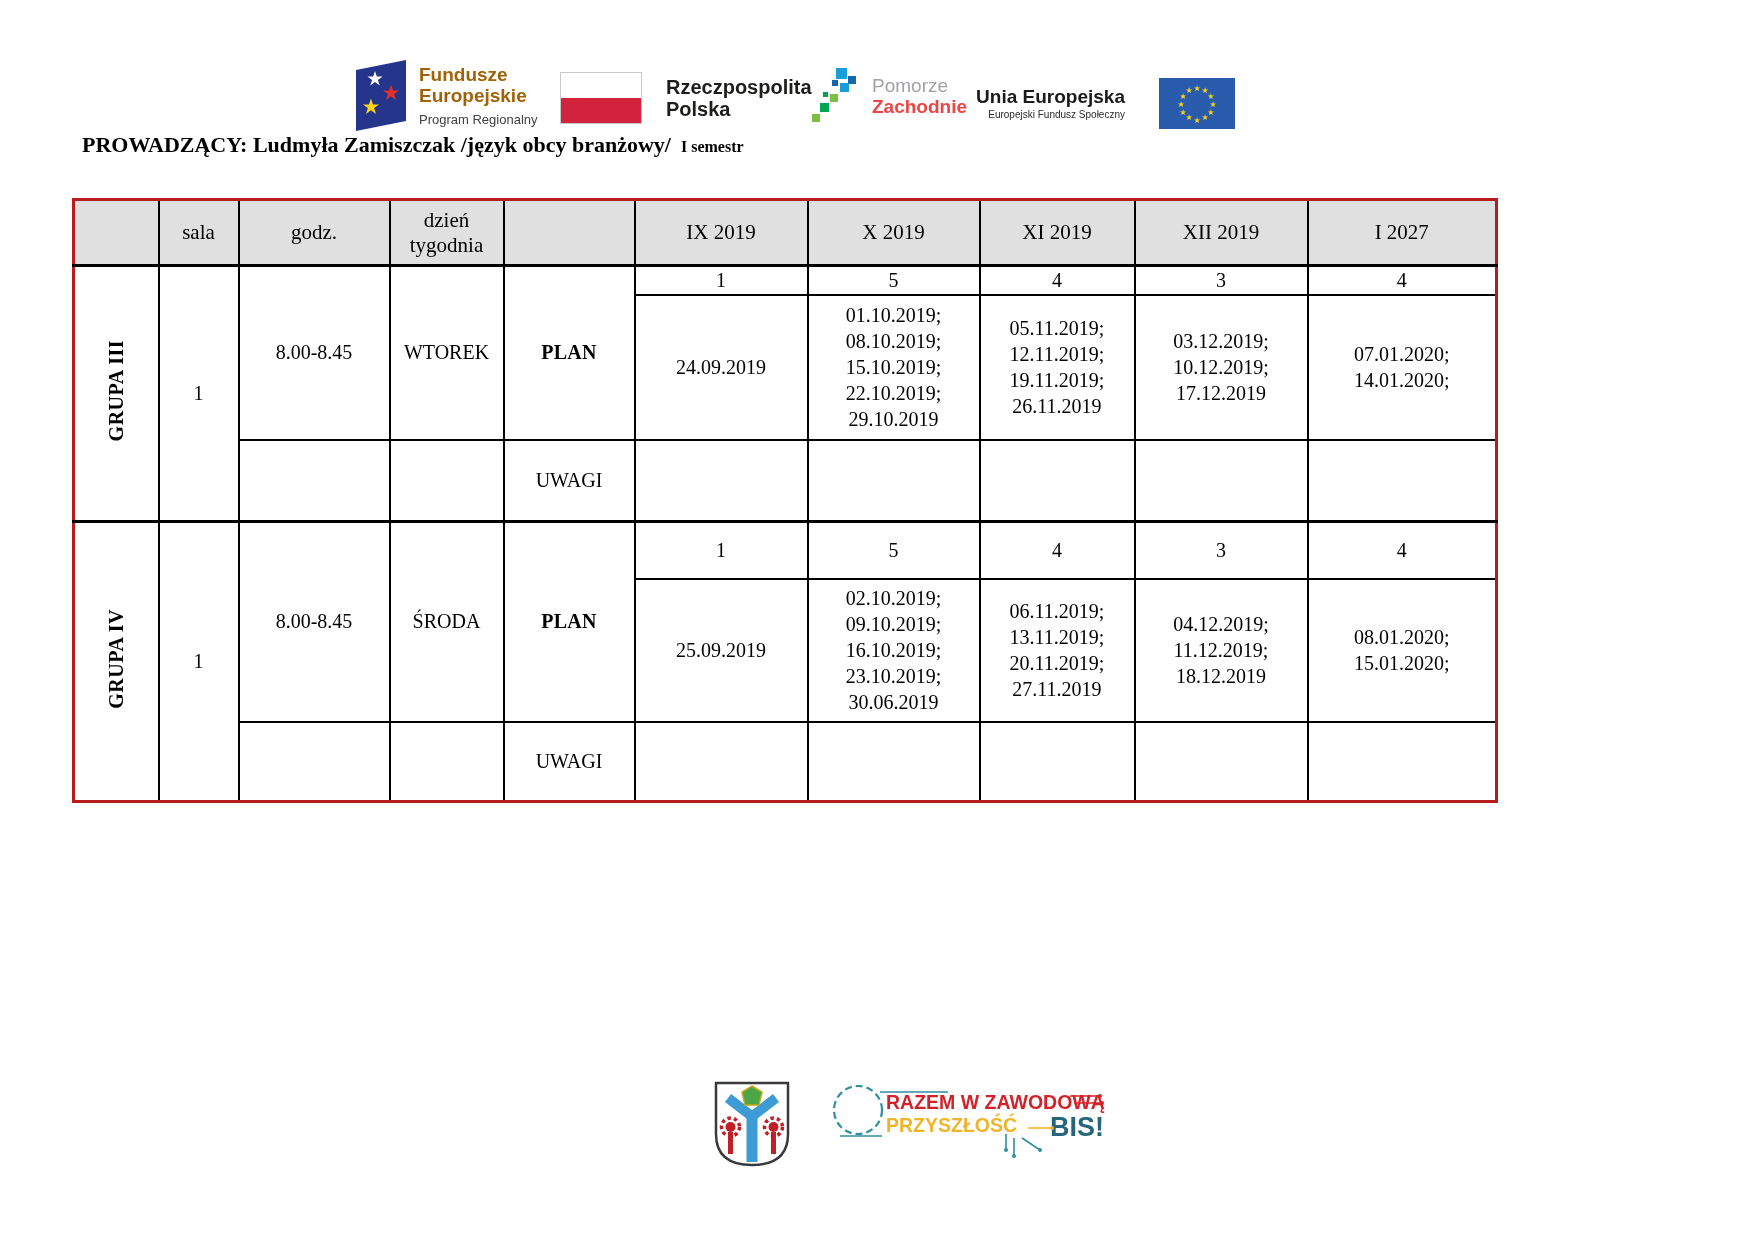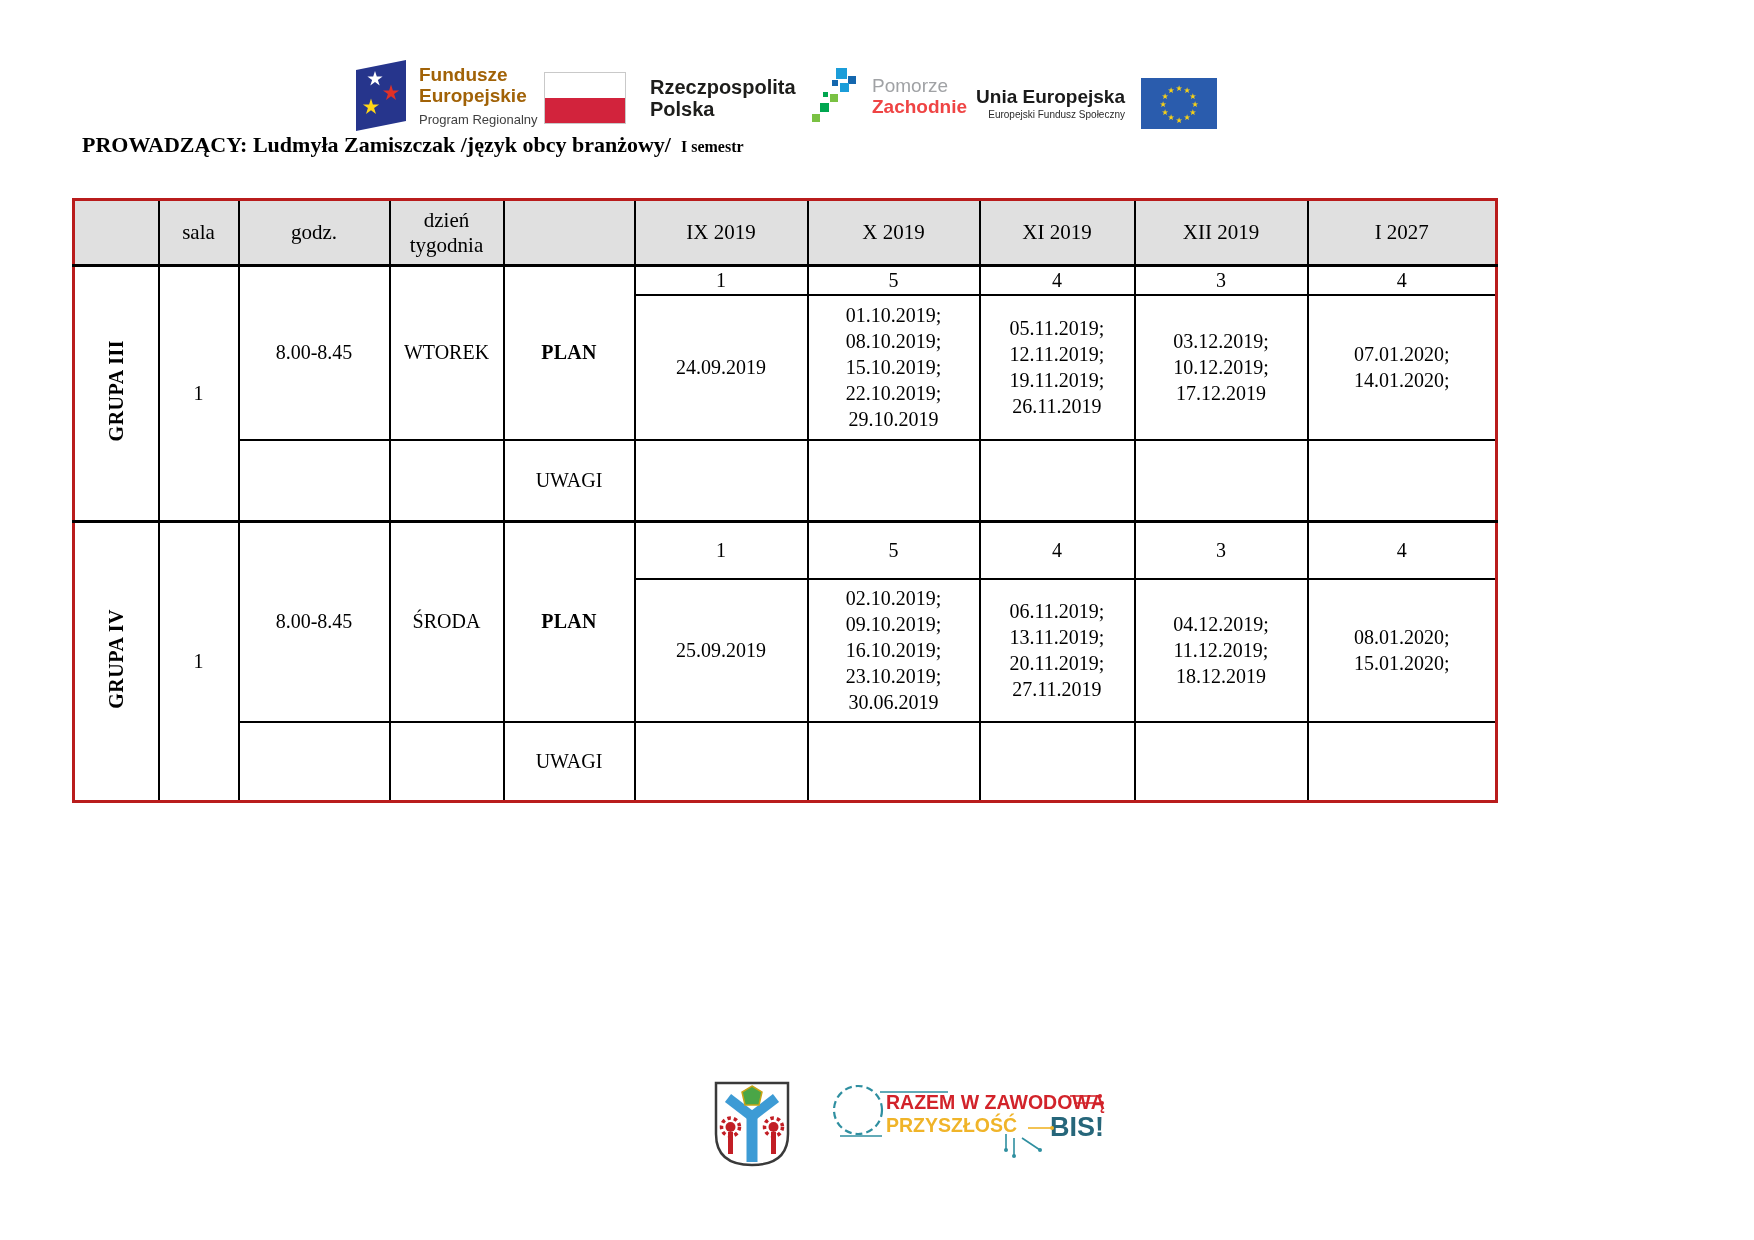--- a/index.html
+++ b/index.html
@@ -7,32 +7,32 @@
   body {
     width:1754px; height:1240px; position:relative;
     font-family:"Liberation Serif", serif; color:#000;
   }
   
   .logo { position:absolute; display:flex; align-items:center; }
   .logo-fe { left:355px; top:60px; }
   .logo-fe .txt { margin-left:12px; font-family:"Liberation Sans", sans-serif; }
   .logo-fe .l1 { font-size:19px; font-weight:bold; color:#a16207; line-height:1.08; }
   .logo-fe .l3 { font-size:13px; color:#404040; margin-top:5px; }
-  .logo-pl { left:544px; top:72px;justify-content:center; }
+  .logo-pl { left:560px; top:72px;justify-content:center; }
   .pl-flag { width:82px; height:52px; border:1px solid #c9c9c9; }
   .pl-flag .w { height:50%; background:#ffffff; }
   .pl-flag .r { height:50%; background:#d2233c; }
   .logo-pl .txt { margin-left:24px; font-family:"Liberation Sans", sans-serif;
                   font-size:20px; font-weight:bold; color:#1d1d1b; line-height:1.12; }
   .logo-pz { left:810px; top:68px; }
   .logo-pz .txt { margin-left:16px; font-family:"Liberation Sans", sans-serif; font-size:19px; line-height:1.1; }
   .logo-pz .l1 { color:#a0a2a5; }
   .logo-pz .l2 { color:#ef4444; font-weight:bold; }
   .logo-ue { left:955px; top:78px; }
-  .logo-ue .txt { text-align:right; font-family:"Liberation Sans", sans-serif; margin-right:16px; width:170px; }
+  .logo-ue .txt { text-align:right; font-family:"Liberation Sans", sans-serif; margin-right:34px; width:170px; }
   .logo-ue .l1 { font-size:19px; font-weight:bold; color:#1a1a1a; line-height:1.1; }
   .logo-ue .l2 { font-size:10px; color:#2b2b2b; margin-top:2px; }
   
   .title { position:absolute; left:82px; top:132px; white-space:nowrap; }
   .title .main { font-size:22px; font-weight:bold; }
   .title .suffix { font-size:16px; font-weight:bold; margin-left:10px; }
   
   table.sched { position:absolute; left:72px; top:198px; width:1423px;
                 border-collapse:collapse; table-layout:fixed; border:3px solid #b91c1c; }
   table.sched td { border:2px solid #000; text-align:center; vertical-align:middle;

